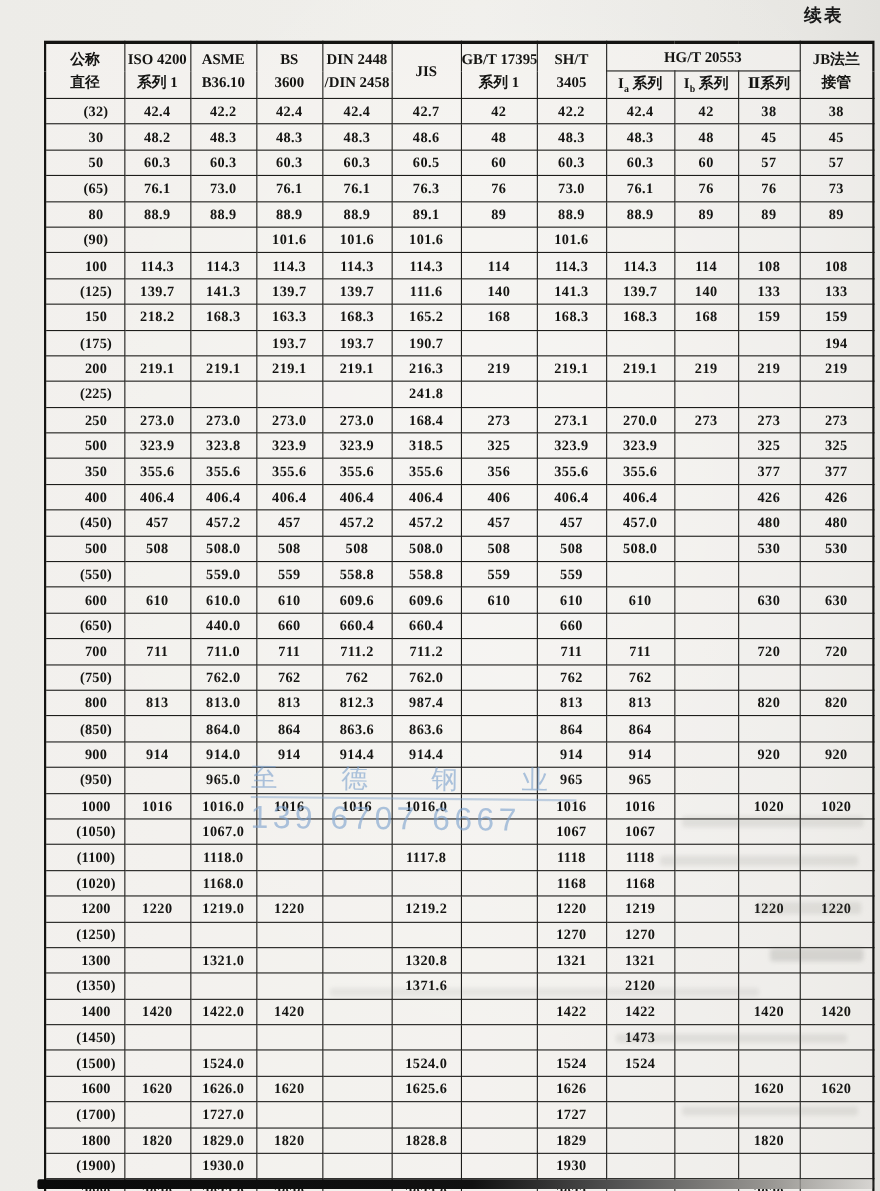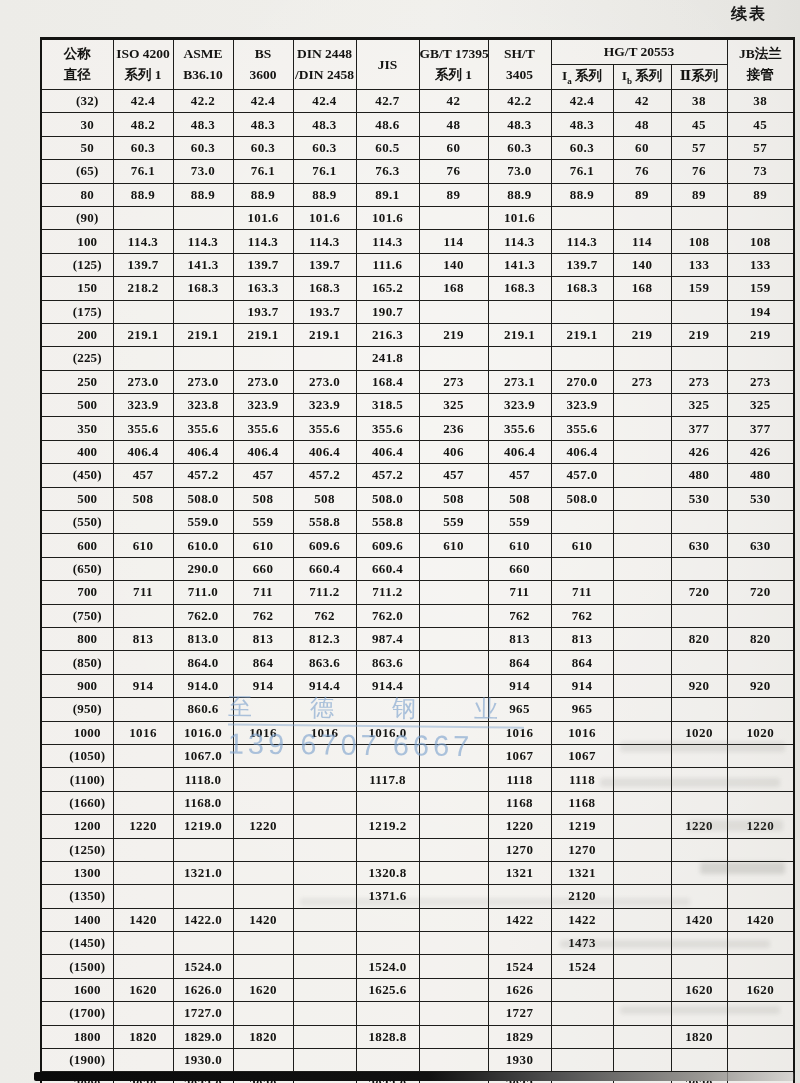--- a/index.html
+++ b/index.html
@@ -319,21 +319,21 @@
         <td>325</td>
         <td>325</td>
       </tr>
       <tr>
         <td>350</td>
         <td>355.6</td>
         <td>355.6</td>
         <td>355.6</td>
         <td>355.6</td>
         <td>355.6</td>
-        <td>236</td>
+        <td>356</td>
         <td>355.6</td>
         <td>355.6</td>
         <td></td>
         <td>377</td>
         <td>377</td>
       </tr>
       <tr>
         <td>400</td>
         <td>406.4</td>
         <td>406.4</td>
@@ -399,21 +399,21 @@
         <td>610</td>
         <td>610</td>
         <td>610</td>
         <td></td>
         <td>630</td>
         <td>630</td>
       </tr>
       <tr>
         <td>(650)</td>
         <td></td>
-        <td>290.0</td>
+        <td>440.0</td>
         <td>660</td>
         <td>660.4</td>
         <td>660.4</td>
         <td></td>
         <td>660</td>
         <td></td>
         <td></td>
         <td></td>
         <td></td>
       </tr>
@@ -483,21 +483,21 @@
         <td></td>
         <td>914</td>
         <td>914</td>
         <td></td>
         <td>920</td>
         <td>920</td>
       </tr>
       <tr>
         <td>(950)</td>
         <td></td>
-        <td>860.6</td>
+        <td>965.0</td>
         <td></td>
         <td></td>
         <td></td>
         <td></td>
         <td>965</td>
         <td>965</td>
         <td></td>
         <td></td>
         <td></td>
       </tr>
@@ -537,21 +537,21 @@
         <td></td>
         <td>1117.8</td>
         <td></td>
         <td>1118</td>
         <td>1118</td>
         <td></td>
         <td></td>
         <td></td>
       </tr>
       <tr>
-        <td>(1660)</td>
+        <td>(1020)</td>
         <td></td>
         <td>1168.0</td>
         <td></td>
         <td></td>
         <td></td>
         <td></td>
         <td>1168</td>
         <td>1168</td>
         <td></td>
         <td></td>

